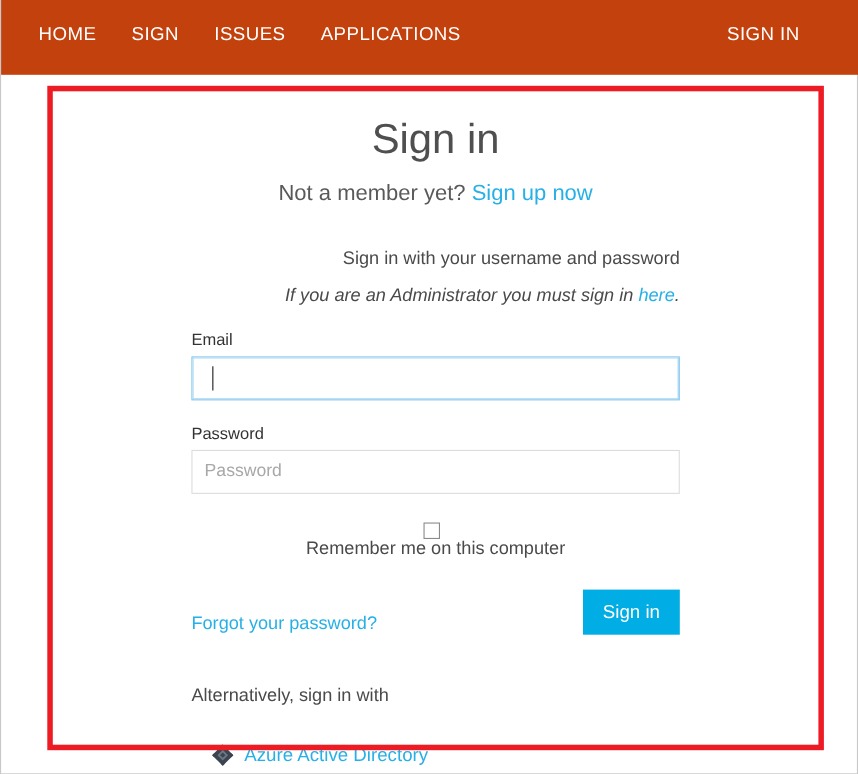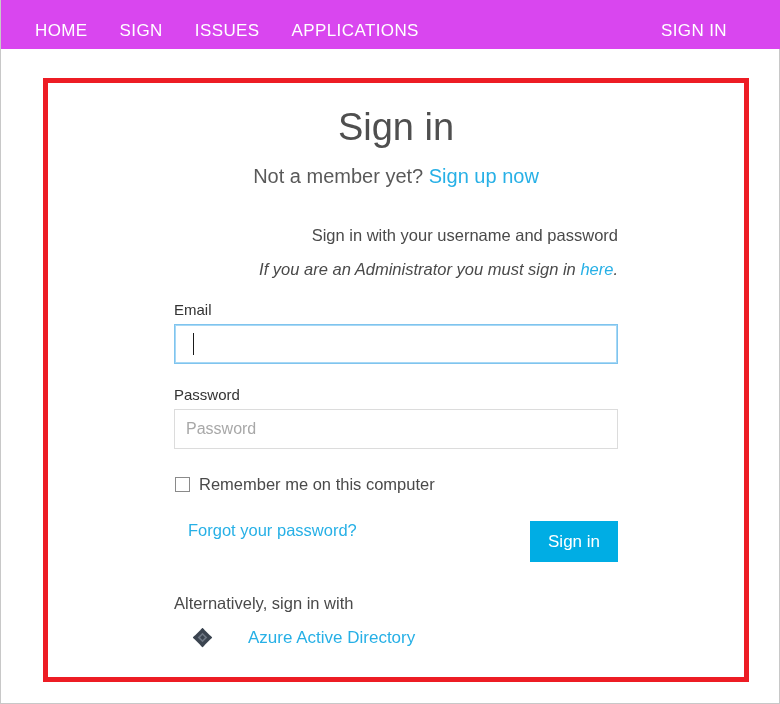--- a/index.html
+++ b/index.html
@@ -26,22 +26,22 @@
     border-right: 1px solid #c8c8c8;
     border-bottom: 1px solid #c8c8c8;
     background: #ffffff;
   }
 
   
   #topnav {
     position: absolute;
     left: 0; top: 0;
     width: 780px;
-    height: 49px;
-    background: #d946ef;
+    height: 68px;
+    background: #c2410c;
     box-sizing: border-box;
   }
   .nav-inner {
     position: relative;
     height: 62px;
     padding: 0 20px 0 18px;
     display: flex;
     align-items: center;
   }
   .nav-left {
@@ -166,44 +166,44 @@
     width: 1px;
     height: 22px;
     background: #1a1a1a;
   }
 
   
   #remember-row {
     display: flex;
     align-items: center;
     margin-top: 26px;
+    flex-direction: column;
   }
   #remember-checkbox {
     width: 15px;
     height: 15px;
     box-sizing: border-box;
     border: 1px solid #8a8a8a;
     background: #ffffff;
     margin: 0 9px 0 1px;
     flex: 0 0 auto;
     cursor: pointer;
   }
   #remember-label {
     font-size: 16.5px;
     color: #4a4a4a;
     cursor: pointer;
   }
 
   
   #action-row {
     display: flex;
-    align-items: flex-start;
+    align-items: flex-end;
     justify-content: space-between;
     margin-top: 27px;
-    margin-left: 14px;
   }
   #forgot-link {
     font-size: 16.5px;
     color: #27b0e6;
     text-decoration: none;
     cursor: pointer;
   }
 
   #signin-button {
     background: #00ade4;
@@ -216,28 +216,27 @@
     min-width: 84px;
     cursor: pointer;
     border-radius: 0;
     line-height: 41px;
   }
 
   
   #alt-heading {
     font-size: 16.5px;
     color: #4a4a4a;
-    margin-top: 32px;
+    margin-top: 46px;
   }
   #aad-row {
     display: flex;
     align-items: center;
-    margin-top: 14px;
+    margin-top: 34px;
     padding-left: 18px;
-    gap: 26px;
   }
   #aad-icon {
     width: 21px;
     height: 21px;
     flex: 0 0 auto;
     margin-right: 9px;
     display: block;
   }
   #aad-link {
     font-size: 17px;

